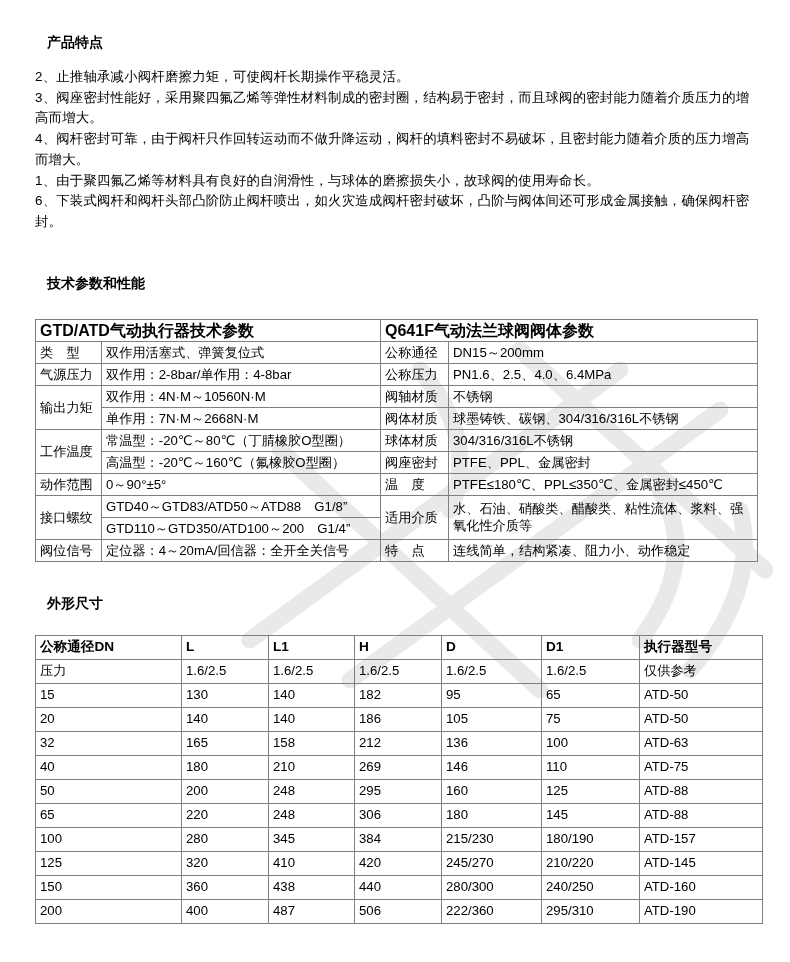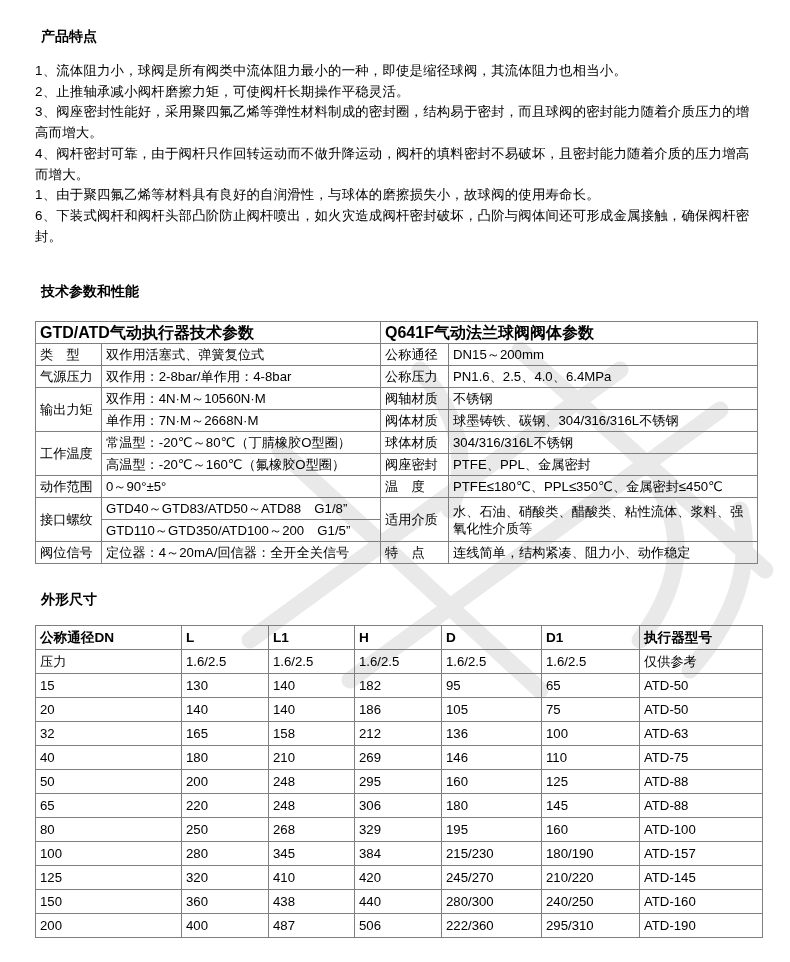--- a/index.html
+++ b/index.html
@@ -3,21 +3,21 @@
 <meta charset="utf-8">
 <style>
   html,body{margin:0;padding:0;}
   body{
     width:790px;height:962px;background:#ffffff;color:#000;
     font-family:"Liberation Sans","DejaVu Sans",sans-serif;
     position:relative;overflow:hidden;
   }
   .watermark{position:absolute;left:220px;top:310px;z-index:0;opacity:1;}
   .content{position:absolute;left:35px;top:22px;width:722px;z-index:1;}
-  .sec-heading{font-size:14px;font-weight:bold;margin:6px;line-height:17px;}
+  .sec-heading{font-size:14px;font-weight:bold;margin:12px;line-height:17px;}
   .features-list{margin-top:16px;}
   .feat{font-size:13.4px;line-height:20.7px;letter-spacing:0.2px;}
   .gap-a{height:30px;}
   .gap-b{height:15px;}
   .gap-c{height:21px;}
   .gap-d{height:11px;}
 
   table{border-collapse:collapse;table-layout:fixed;background:transparent;}
   td,th{border:1px solid #7f7f7f;font-size:13.2px;font-weight:normal;
         text-align:left;vertical-align:middle;padding:1px 4px;overflow:hidden;
@@ -44,21 +44,20 @@
       <path d="M200,60 Q260,130 230,200"></path>
     </g>
   </svg>
 </div>
 
 <div class="content">
 
   <div class="sec-heading">产品特点</div>
 
   <div class="features-list">
-      <div class="feat">1、流体阻力小，球阀是所有阀类中流体阻力最小的一种，即使是缩径球阀，其流体阻力也相当小。</div>
       <div class="feat">2、止推轴承减小阀杆磨擦力矩，可使阀杆长期操作平稳灵活。</div>
       <div class="feat">3、阀座密封性能好，采用聚四氟乙烯等弹性材料制成的密封圈，结构易于密封，而且球阀的密封能力随着介质压力的增高而增大。</div>
       <div class="feat">4、阀杆密封可靠，由于阀杆只作回转运动而不做升降运动，阀杆的填料密封不易破坏，且密封能力随着介质的压力增高而增大。</div>
       <div class="feat">1、由于聚四氟乙烯等材料具有良好的自润滑性，与球体的磨擦损失小，故球阀的使用寿命长。</div>
       <div class="feat">6、下装式阀杆和阀杆头部凸阶防止阀杆喷出，如火灾造成阀杆密封破坏，凸阶与阀体间还可形成金属接触，确保阀杆密封。</div>
     </div>
 
   <div class="gap-a"></div>
   <div class="sec-heading">技术参数和性能</div>
   <div class="gap-b"></div>
@@ -115,21 +114,21 @@
         <td>温　度</td>
         <td>PTFE≤180℃、PPL≤350℃、金属密封≤450℃</td>
       </tr>
       <tr>
         <td rowspan="2">接口螺纹</td>
         <td>GTD40～GTD83/ATD50～ATD88　G1/8”</td>
         <td rowspan="2">适用介质</td>
         <td rowspan="2">水、石油、硝酸类、醋酸类、粘性流体、浆料、强氧化性介质等</td>
       </tr>
       <tr>
-        <td>GTD110～GTD350/ATD100～200　G1/5”</td>
+        <td>GTD110～GTD350/ATD100～200　G1/4”</td>
       </tr>
       <tr>
         <td>阀位信号</td>
         <td>定位器：4～20mA/回信器：全开全关信号</td>
         <td>特　点</td>
         <td>连线简单，结构紧凑、阻力小、动作稳定</td>
       </tr>
     </tbody>
   </table>
 
@@ -216,29 +215,20 @@
         <tr>
           <td>65</td>
           <td>220</td>
           <td>248</td>
           <td>306</td>
           <td>180</td>
           <td>145</td>
           <td>ATD-88</td>
         </tr>
         <tr>
-          <td>80</td>
-          <td>250</td>
-          <td>268</td>
-          <td>329</td>
-          <td>195</td>
-          <td>160</td>
-          <td>ATD-100</td>
-        </tr>
-        <tr>
           <td>100</td>
           <td>280</td>
           <td>345</td>
           <td>384</td>
           <td>215/230</td>
           <td>180/190</td>
           <td>ATD-157</td>
         </tr>
         <tr>
           <td>125</td>

